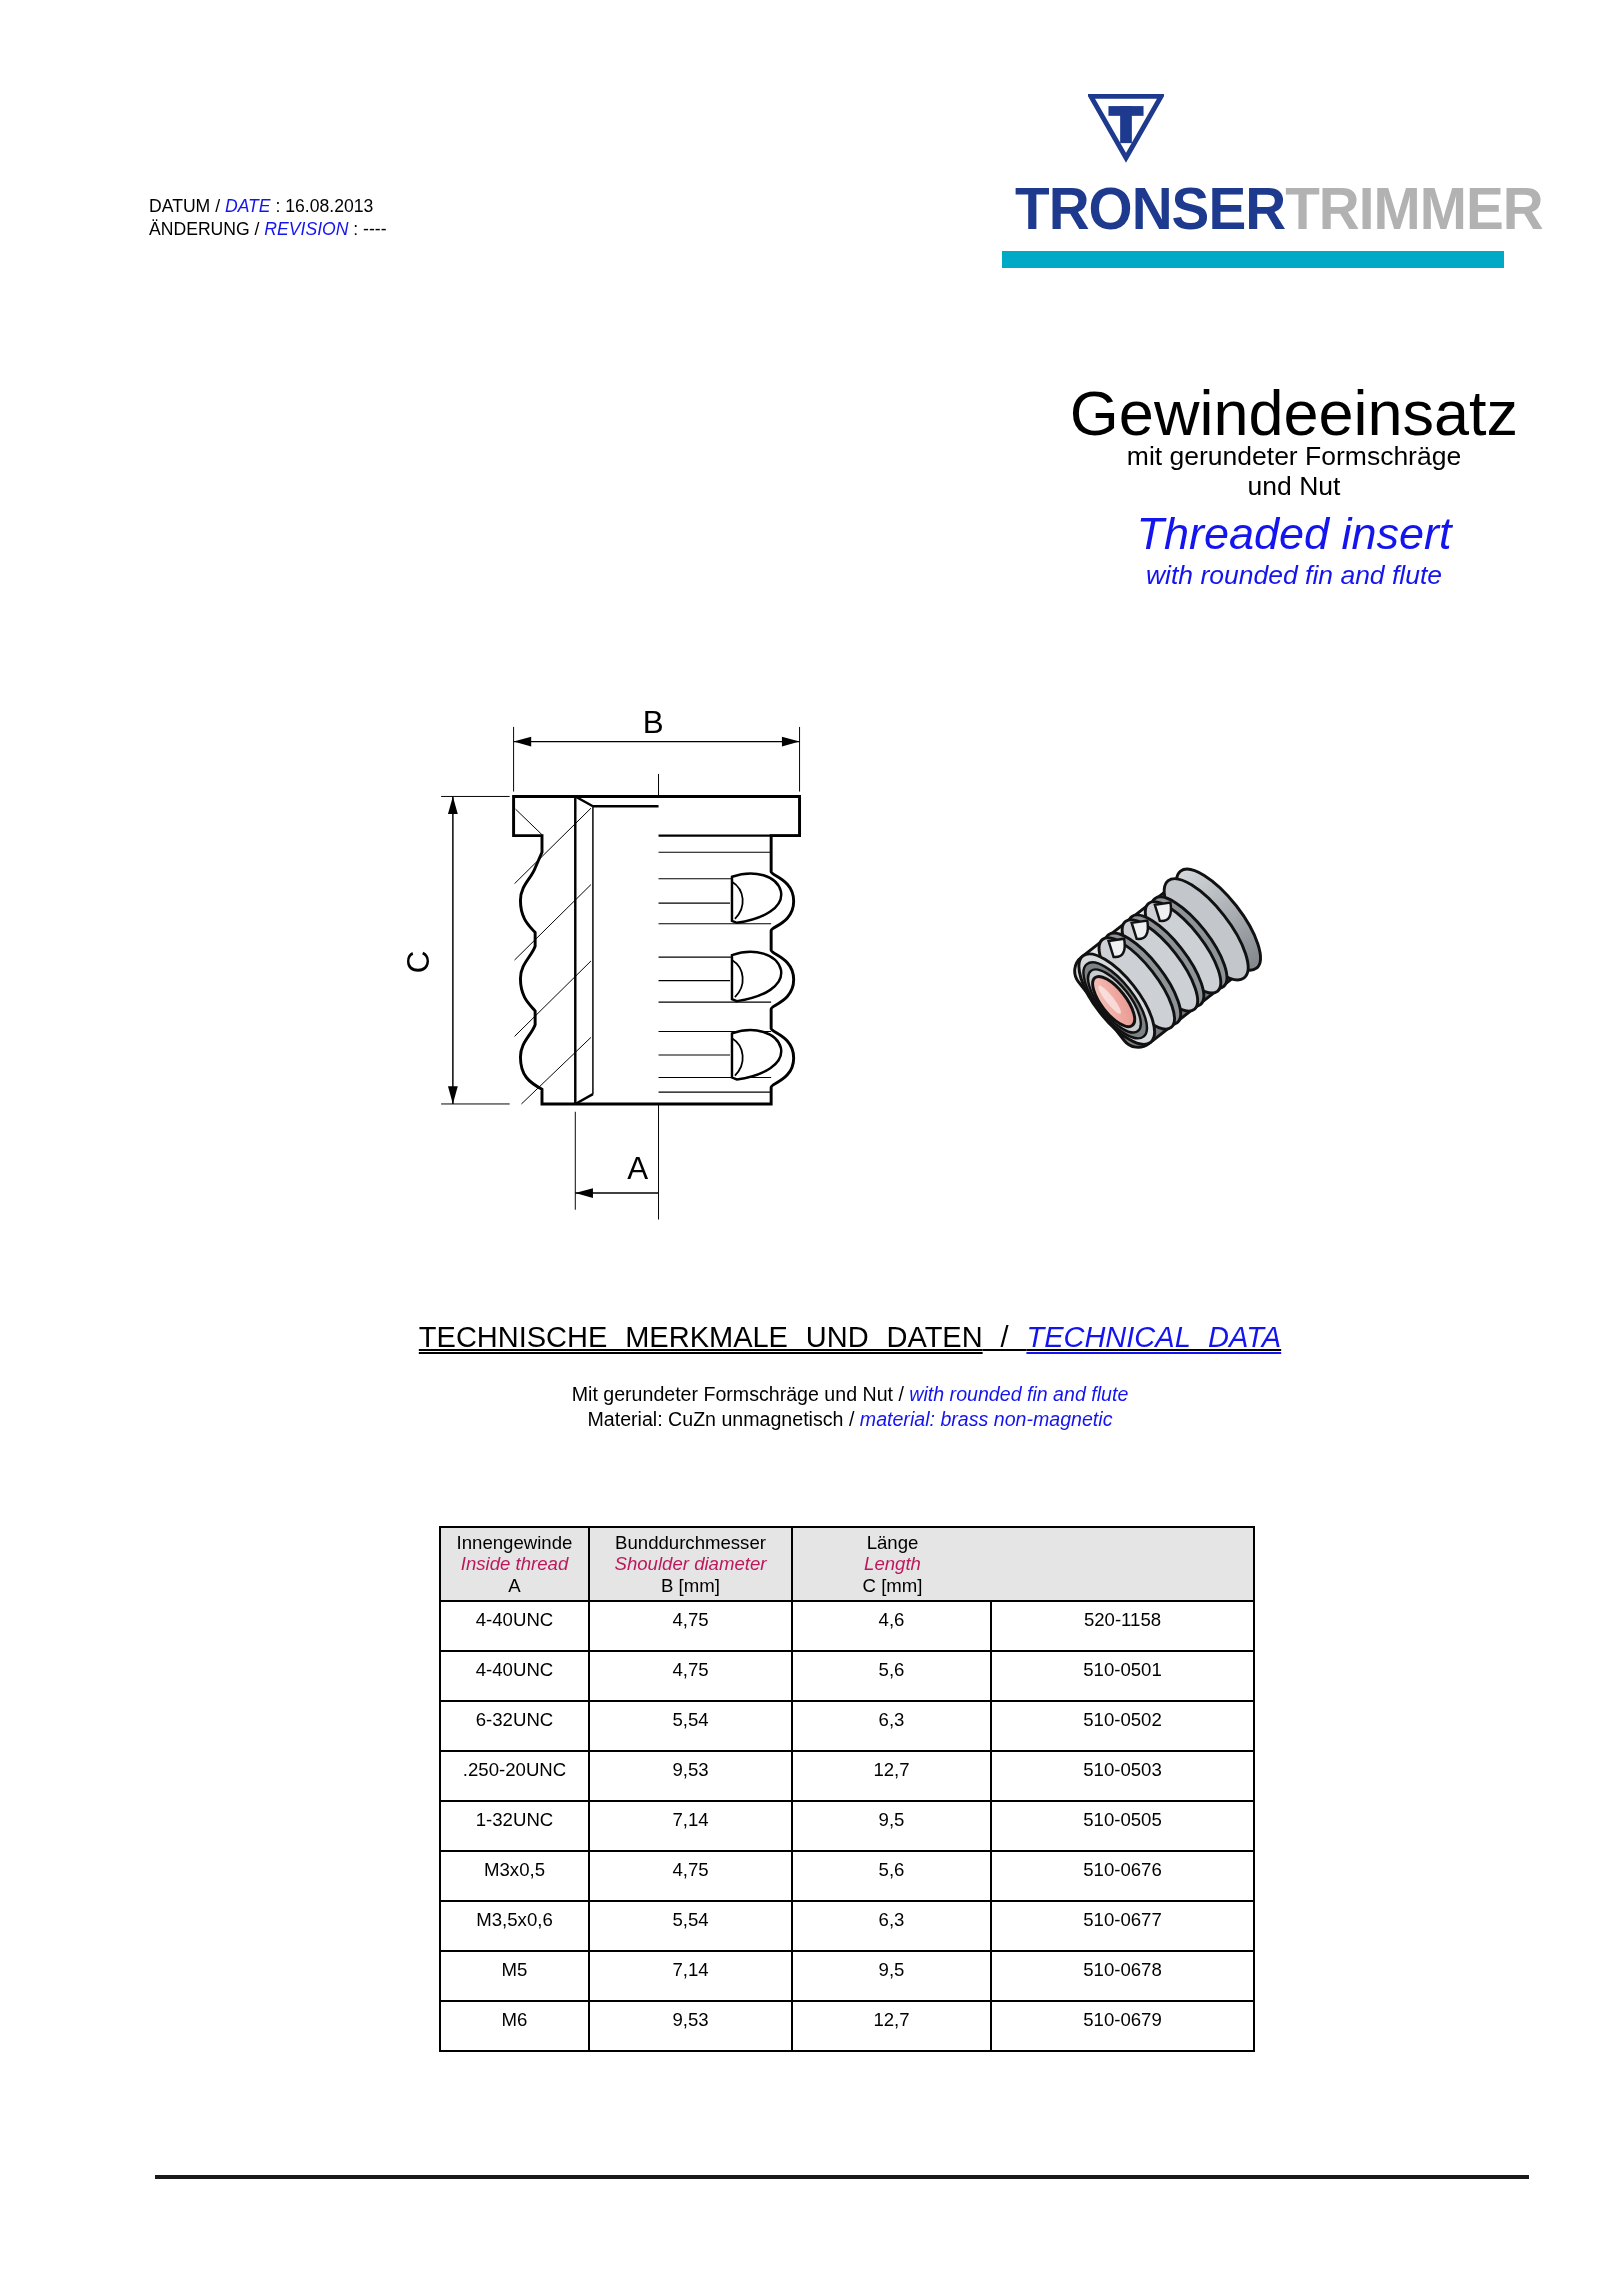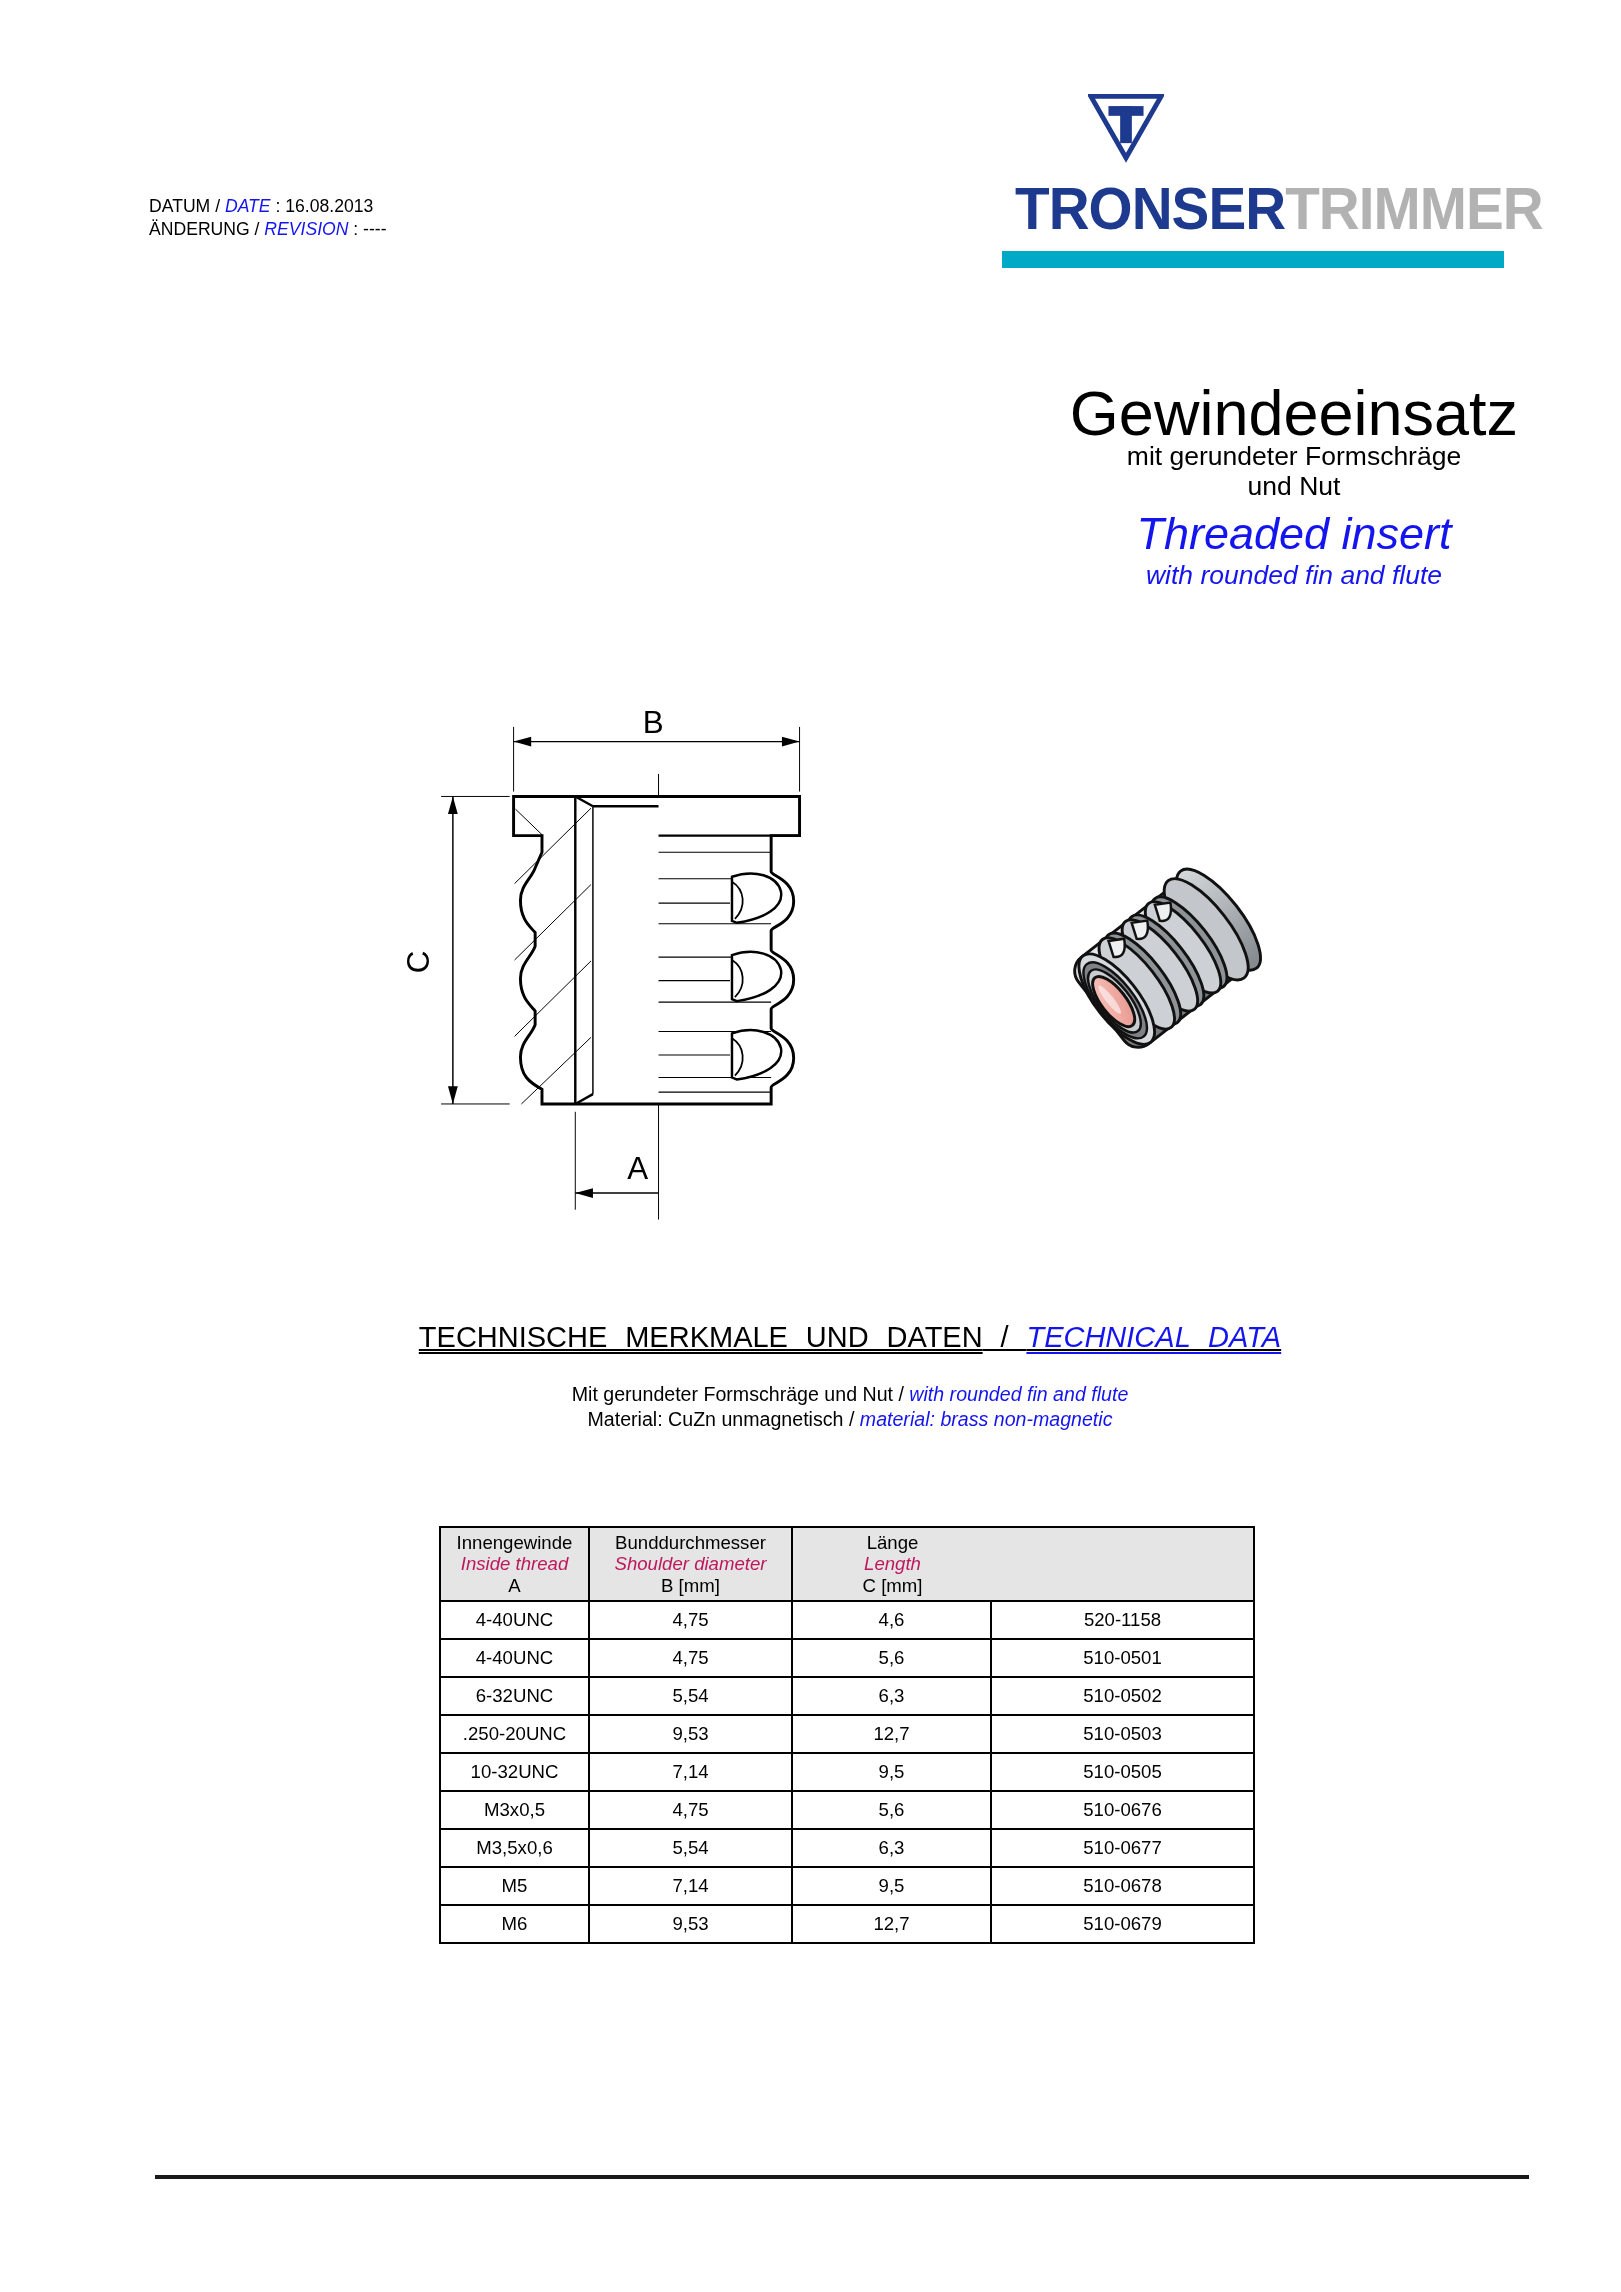--- a/index.html
+++ b/index.html
@@ -38,21 +38,21 @@
   
   .tbl{left:439px; top:1526px; width:812px; border:2.9px solid #000;}
   .thead{display:grid; grid-template-columns:149px 203px 199px 261px; background:#e5e5e5; border-bottom:2.9px solid #000;}
   .th{border-right:2px solid #000; text-align:center; padding:3.9px 0 2.9px 0; font-size:18.6px;}
   .th:last-child{border-right:none;}
   .h-de{line-height:21.6px;}
   .h-en{line-height:21.6px; color:#be185d; font-style:italic;}
   .h-unit{line-height:21.6px; min-height:21.6px;}
   .tr{display:grid; grid-template-columns:149px 203px 199px 261px; border-bottom:2px solid #000;}
   .tr:last-child{border-bottom:none;}
-  .td{border-right:2px solid #000; text-align:center; font-size:18.6px; height:36px; line-height:36px;}
+  .td{border-right:2px solid #000; text-align:center; font-size:18.6px; height:48px; line-height:36px;}
   .td:last-child{border-right:none;}
 
   
   .footer-line{left:155px; top:2175px; width:1374px; height:3.9px; background:#1a1a1a;}
   .footer-text{left:155px; top:2194px; font-size:18.6px;}
 
   svg text{font-family:"Liberation Sans", sans-serif;}
 </style>
 </head>
 <body>
@@ -261,21 +261,21 @@
           <div class="td">6,3</div>
           <div class="td">510-0502</div>
         </div>
         <div class="tr">
           <div class="td">.250-20UNC</div>
           <div class="td">9,53</div>
           <div class="td">12,7</div>
           <div class="td">510-0503</div>
         </div>
         <div class="tr">
-          <div class="td">10-32UNC</div>
+          <div class="td">1-32UNC</div>
           <div class="td">7,14</div>
           <div class="td">9,5</div>
           <div class="td">510-0505</div>
         </div>
         <div class="tr">
           <div class="td">M3x0,5</div>
           <div class="td">4,75</div>
           <div class="td">5,6</div>
           <div class="td">510-0676</div>
         </div>

